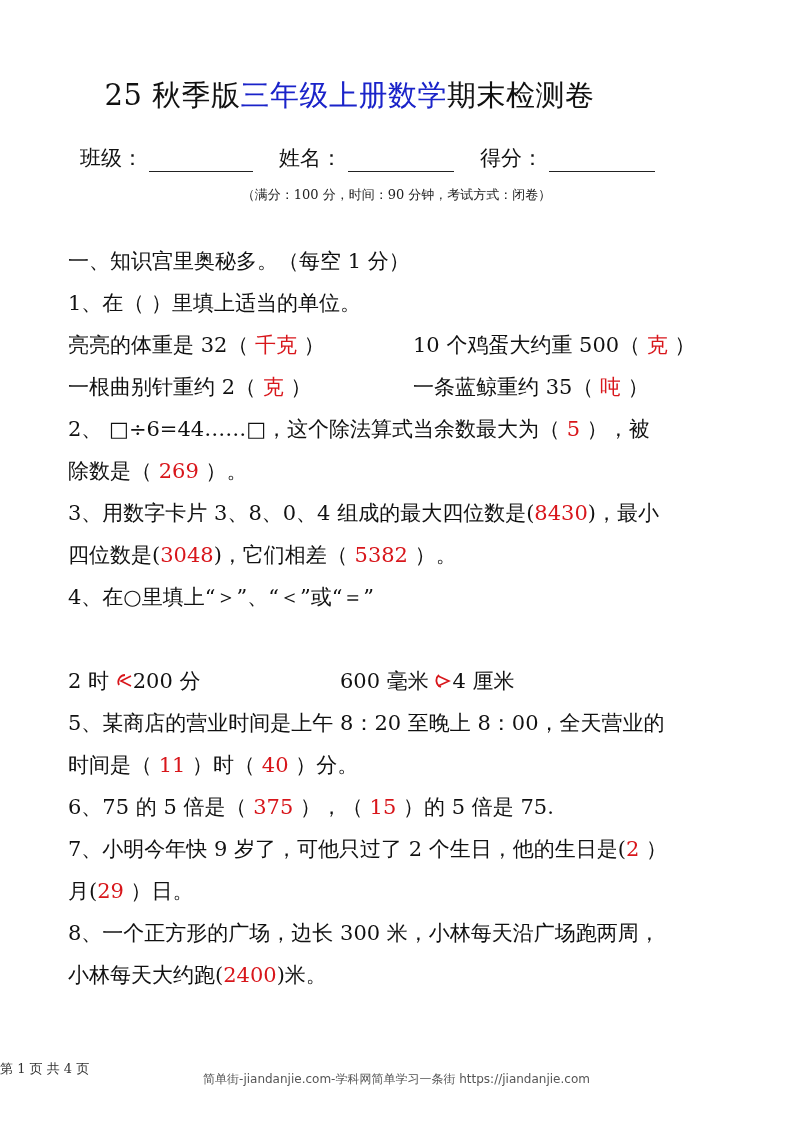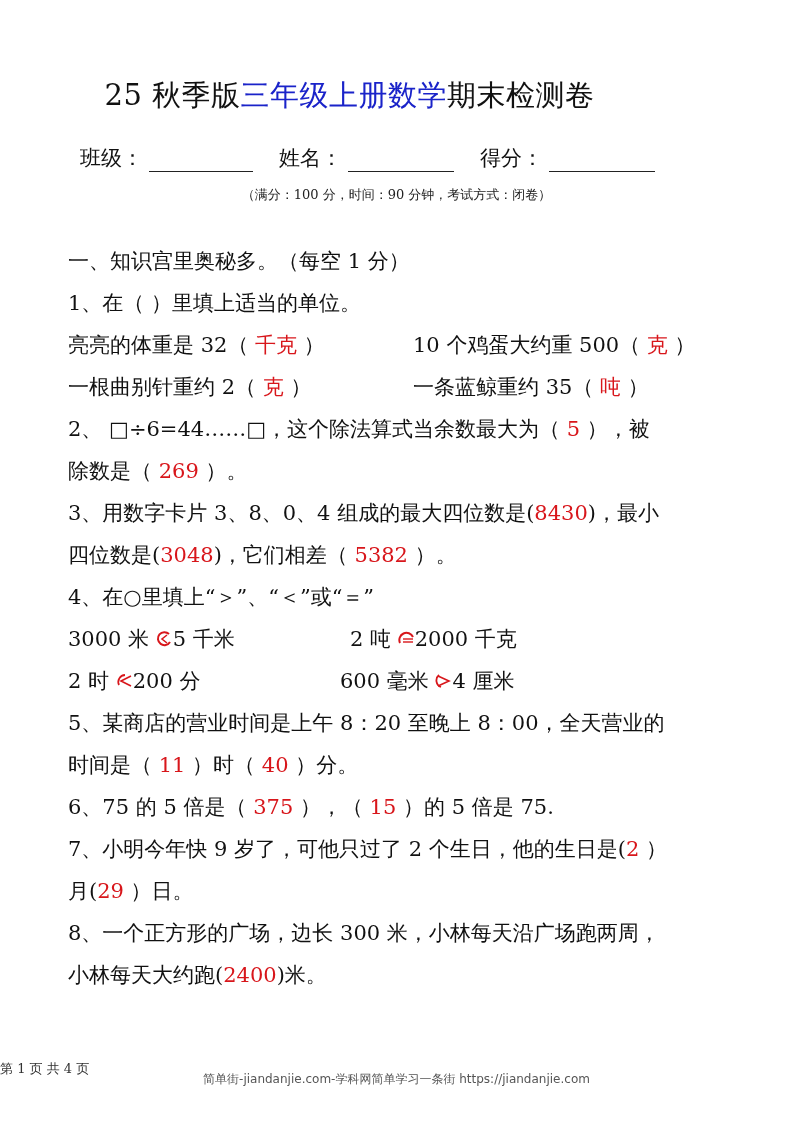--- a/index.html
+++ b/index.html
@@ -86,29 +86,20 @@
   </div>
 
   <div class="line"><span>2、 □÷6=44……□，这个除法算式当余数最大为（  </span><span class="ans">5</span><span>  ），被</span></div>
   <div class="line"><span>除数是（ </span><span class="ans">269</span><span> ）。</span></div>
 
   <div class="line"><span>3、用数字卡片 3、8、0、4 组成的最大四位数是(</span><span class="ans">8430</span><span>)，最小</span></div>
   <div class="line"><span>四位数是(</span><span class="ans">3048</span><span>)，它们相差（ </span><span class="ans">5382</span><span> ）。</span></div>
 
   <div class="line">4、在○里填上“＞”、“＜”或“＝”</div>
   <div class="line">
-    <span><span>3000 米 </span><span class="sym"><svg viewBox="0 0 17 17">
-            <path d="M13 4 A6.5 6.5 0 1 0 14 12" fill="none" stroke="#d8161b" stroke-width="2"></path>
-            <path d="M11 5 L6 9 L11 13" fill="none" stroke="#d8161b" stroke-width="1.6"></path>
-          </svg></span><span>5 千米</span></span>
-    <span class="col2" style="left:282px"><span>2 吨 </span><span class="sym"><svg viewBox="0 0 17 17">
-            <path d="M2 13 A7 7 0 0 1 15 7" fill="none" stroke="#d8161b" stroke-width="2"></path>
-            <line x1="5" y1="9" x2="15" y2="9" stroke="#d8161b" stroke-width="1.4"></line>
-            <line x1="5" y1="12" x2="15" y2="12" stroke="#d8161b" stroke-width="1.4"></line>
-          </svg></span><span>2000 千克</span></span>
   </div>
   <div class="line">
     <span><span>2 时 </span><span class="sym"><svg viewBox="0 0 17 17">
             <path d="M3 13 A7 7 0 0 1 9 3" fill="none" stroke="#d8161b" stroke-width="1.8"></path>
             <path d="M15 4 L5 9 L15 14" fill="none" stroke="#d8161b" stroke-width="1.6"></path>
           </svg></span><span>200 分</span></span>
     <span class="col2" style="left:272px"><span>600 毫米 </span><span class="sym"><svg viewBox="0 0 17 17">
             <path d="M4 3 A7 7 0 0 0 6 15" fill="none" stroke="#d8161b" stroke-width="1.8"></path>
             <path d="M3 4 L14 9 L3 14" fill="none" stroke="#d8161b" stroke-width="1.6"></path>
           </svg></span><span>4 厘米</span></span>

